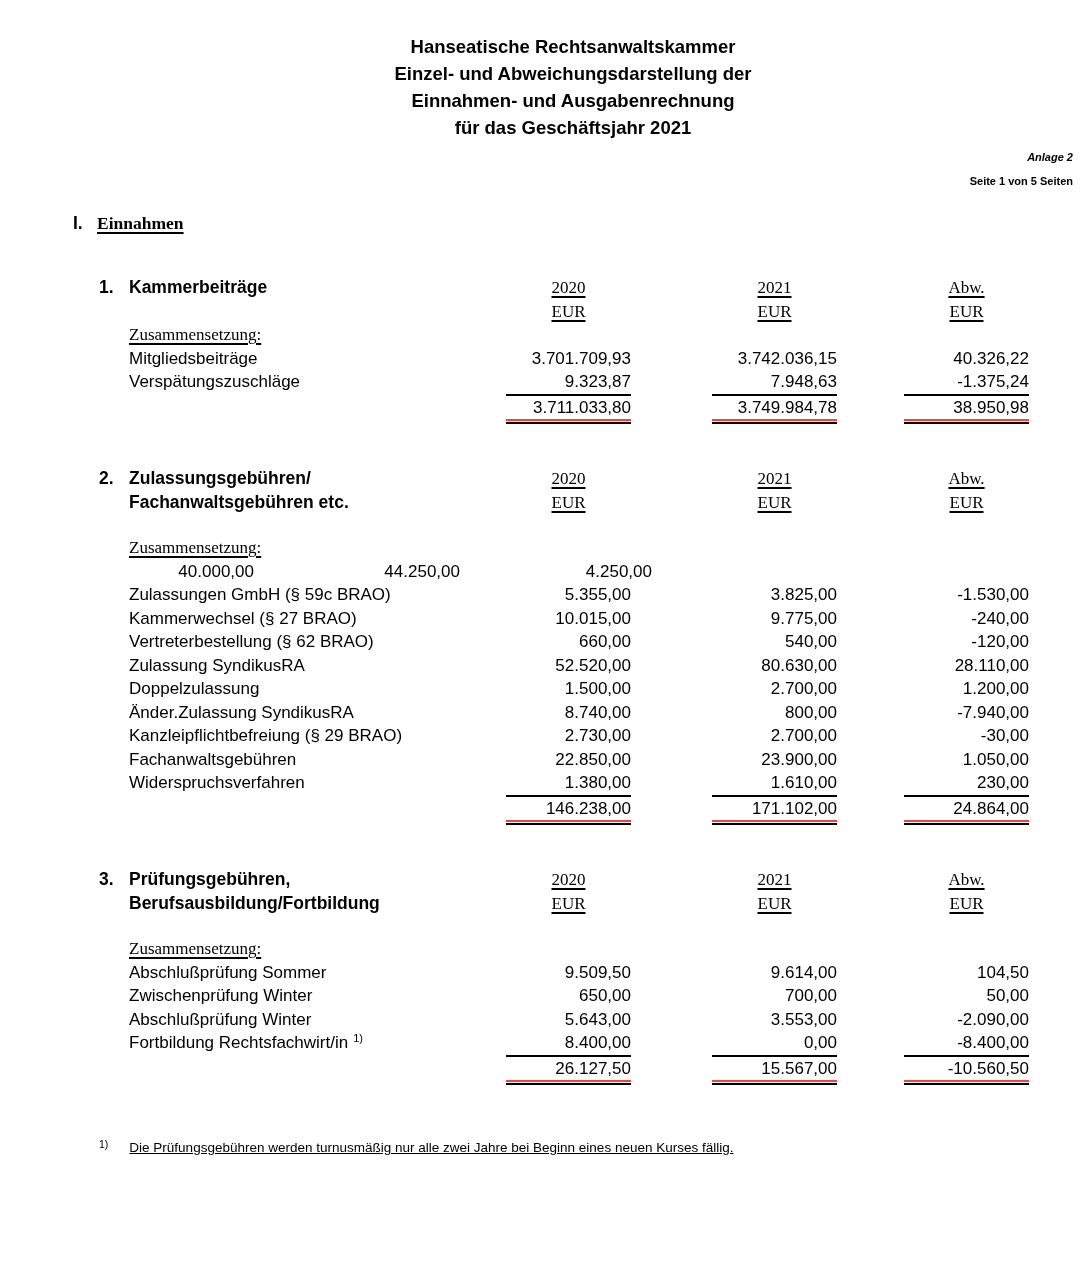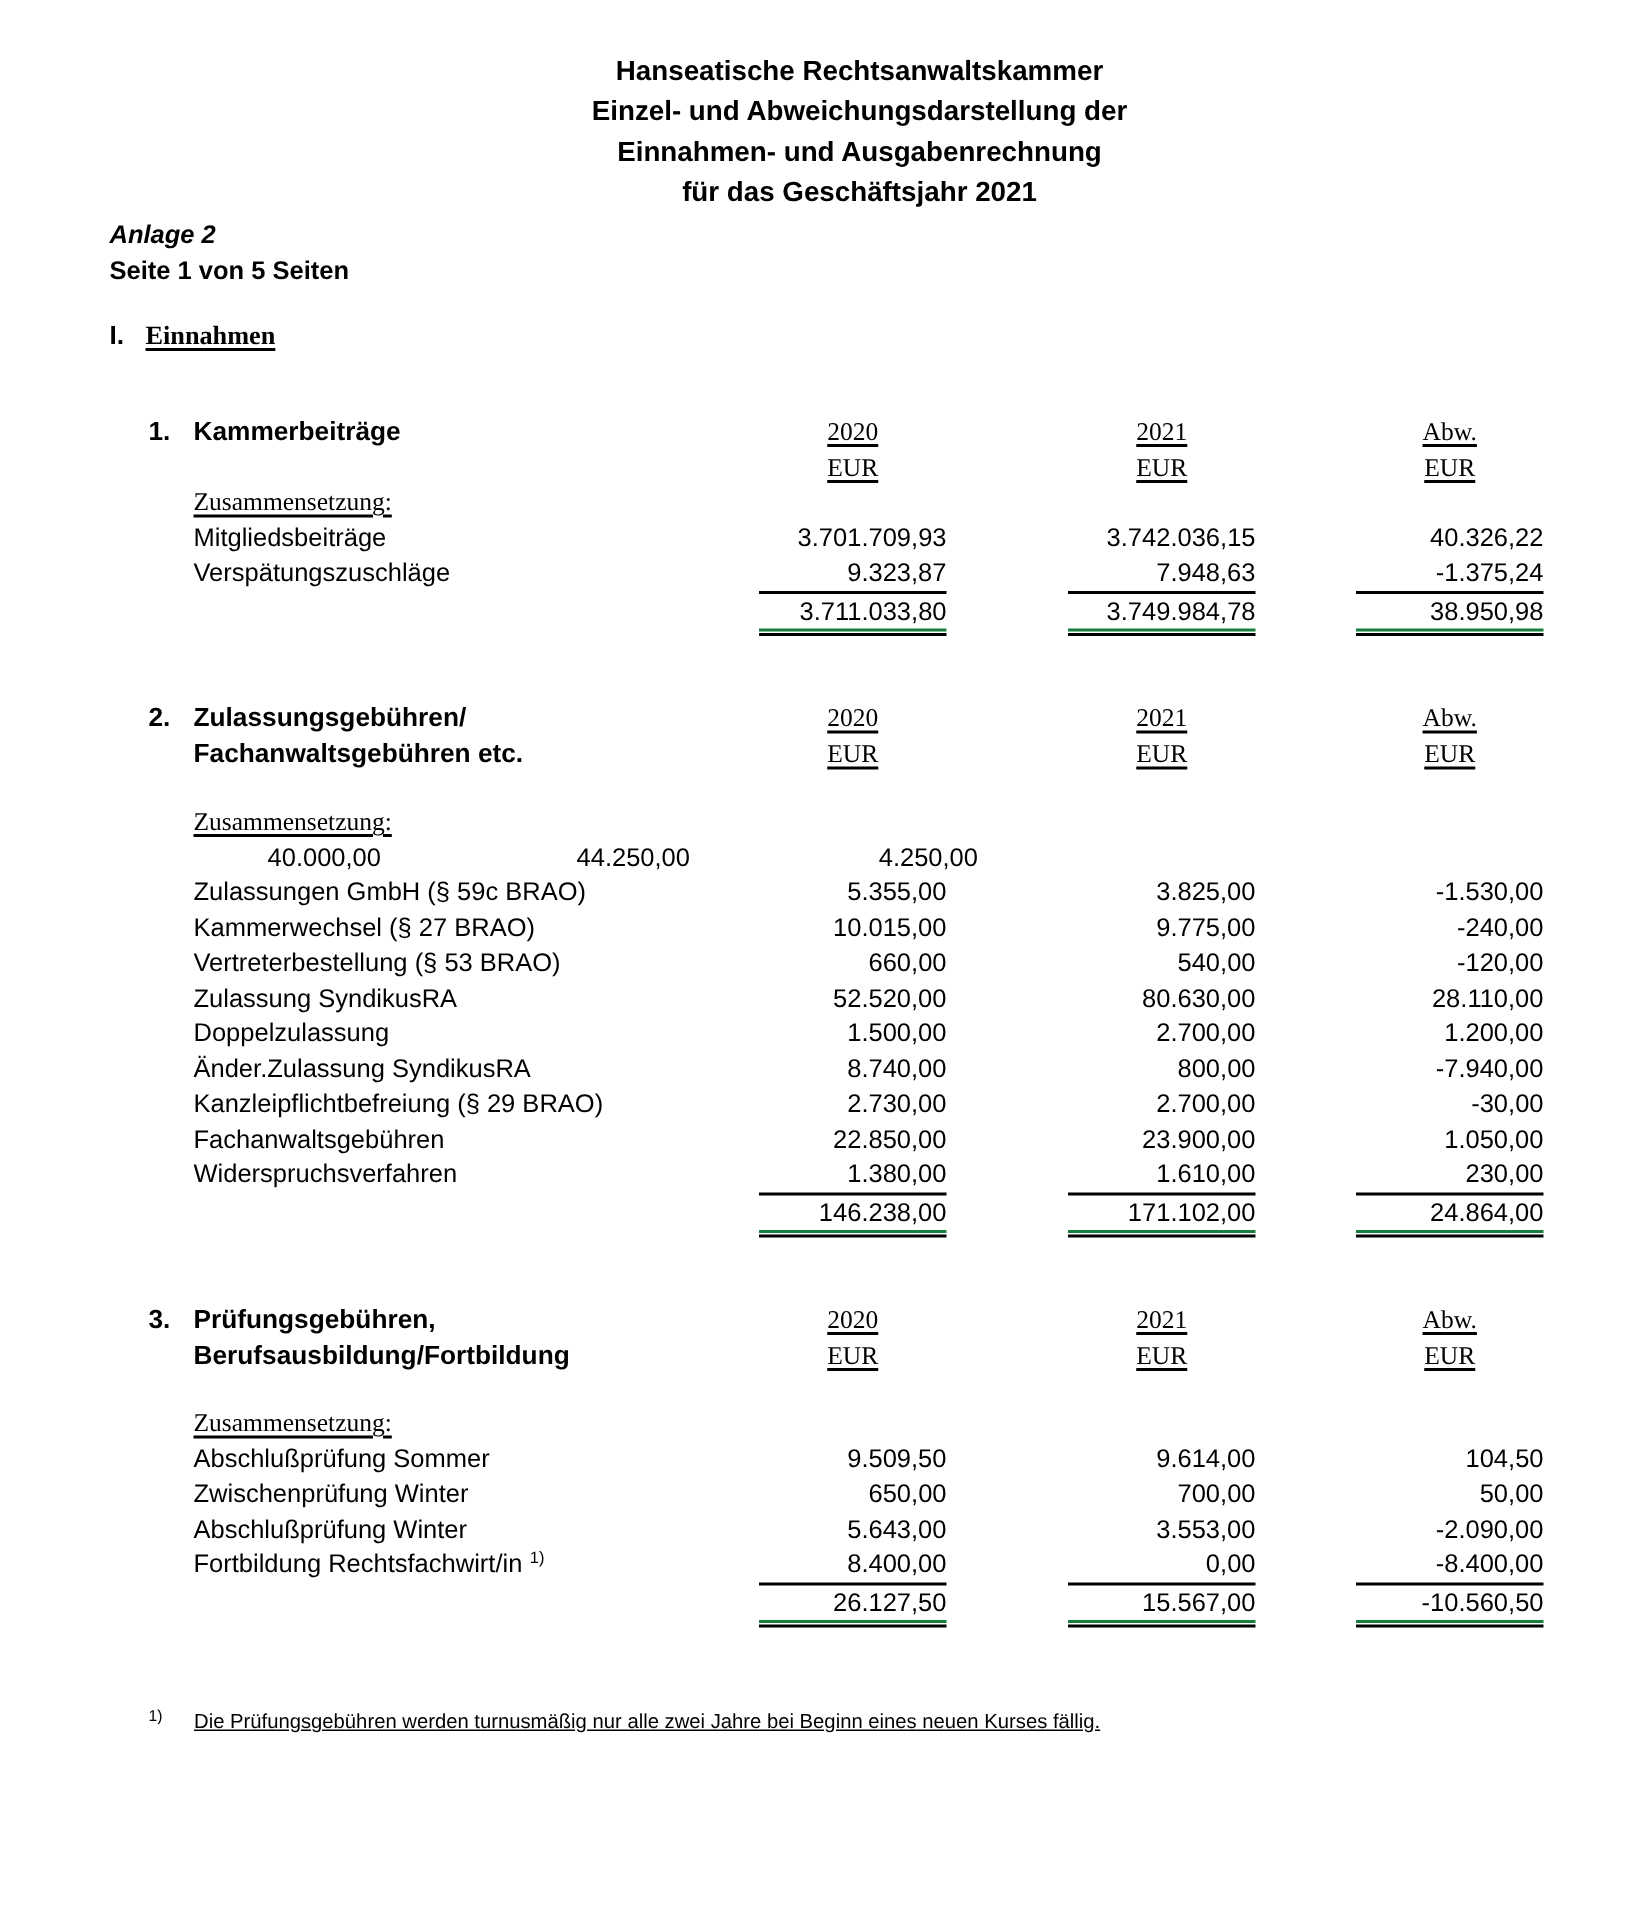--- a/index.html
+++ b/index.html
@@ -8,21 +8,21 @@
     width: 1085px; height: 1285px; overflow: hidden;
     color: #000;
     font-family: "Liberation Sans", "DejaVu Sans", sans-serif;
     font-size: 17px;
     -webkit-font-smoothing: antialiased;
   }
   .page { width: 1085px; height: 1285px; padding: 33px 43px 0 42px; margin-left: 31px; }
 
   
   .title-block { text-align: center; font-weight: bold; font-size: 18.5px; line-height: 27px; }
-  .annex-block { text-align: left; font-weight: bold; font-size: 17px; line-height: 24px; margin-top: 4px; }
+  .annex-block { text-align: right; font-weight: bold; font-size: 11px; line-height: 24px; margin-top: 4px; }
   .annex-name  { font-style: italic; }
 
   .main-heading { display: flex; margin-top: 20px; font-weight: bold; font-size: 17.5px; }
   .main-heading .numeral { width: 24px; }
 
   .u {
     text-decoration: underline;
     text-decoration-thickness: 1.6px;
     text-underline-offset: 3px;
     font-family: Liberation Serif, serif;
@@ -37,21 +37,21 @@
   .n.m3 { margin-left: 67px; }
   .c { text-align: center; }
   .sec-title { font-weight: bold; font-size: 17.5px; }
 
   .b1 { margin-top: 42px; }
   .b2 { margin-top: 46px; }
   .b3 { margin-top: 46px; }
   .spacer { height: 22px; }
 
   .rule  .n { border-bottom: 2px solid #000; }
-  .total .n { border-bottom: 2px solid #15803d; position: relative; }
+  .total .n { border-bottom: 2px solid #ef4444; position: relative; }
   .total .n::after {
     content: ""; position: absolute; left: 0; right: 0; bottom: -5px;
     height: 2px; background: #000;
   }
 
   sup.fn { font-size: 11px; line-height: 0; vertical-align: 6px; margin-left: 5px; }
 
   .footnote { display: flex; margin-top: 56px; padding-left: 26px; font-size: 13.5px; line-height: 19px; }
   .footnote .fn-ref { font-size: 10.5px; vertical-align: top; line-height: 13px; }
   .footnote .fn-text { margin-left: 21px; text-decoration: underline; }
@@ -161,21 +161,21 @@
     </div>
     <div class="r">
       <div class="g"></div>
       <div class="l">Kammerwechsel (§ 27 BRAO)</div>
       <div class="n">10.015,00</div>
       <div class="n m2">9.775,00</div>
       <div class="n m3">-240,00</div>
     </div>
     <div class="r">
       <div class="g"></div>
-      <div class="l">Vertreterbestellung (§ 53 BRAO)</div>
+      <div class="l">Vertreterbestellung (§ 62 BRAO)</div>
       <div class="n">660,00</div>
       <div class="n m2">540,00</div>
       <div class="n m3">-120,00</div>
     </div>
     <div class="r">
       <div class="g"></div>
       <div class="l">Zulassung SyndikusRA</div>
       <div class="n">52.520,00</div>
       <div class="n m2">80.630,00</div>
       <div class="n m3">28.110,00</div>

